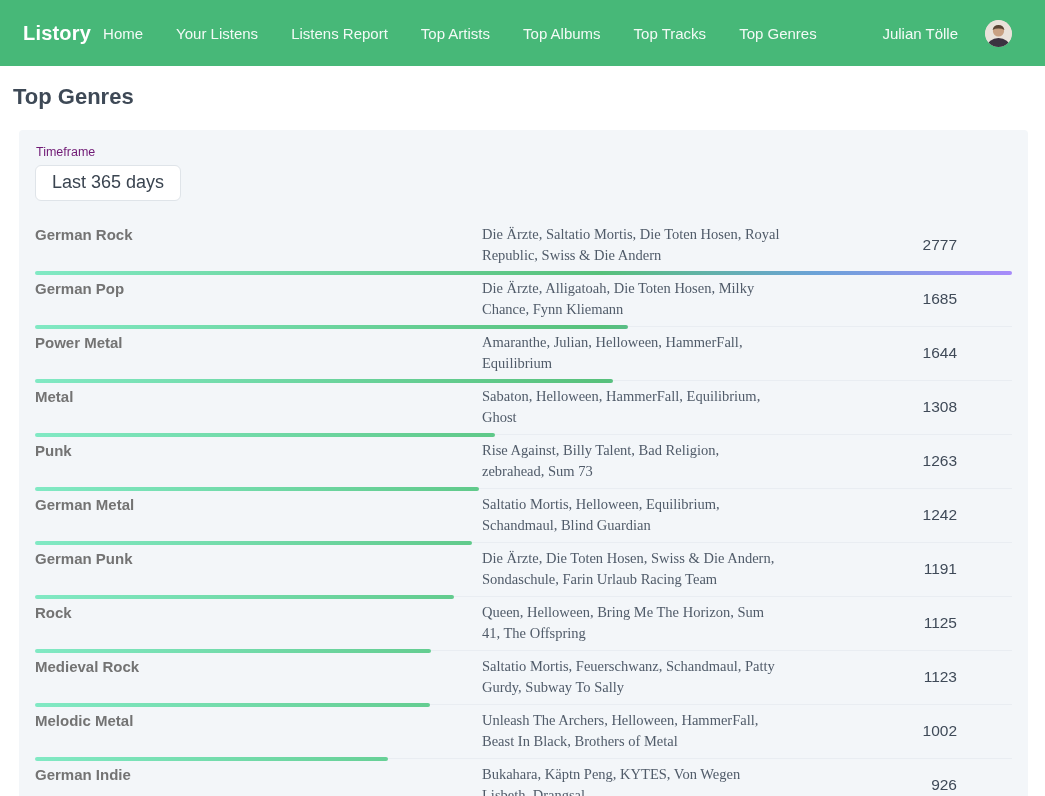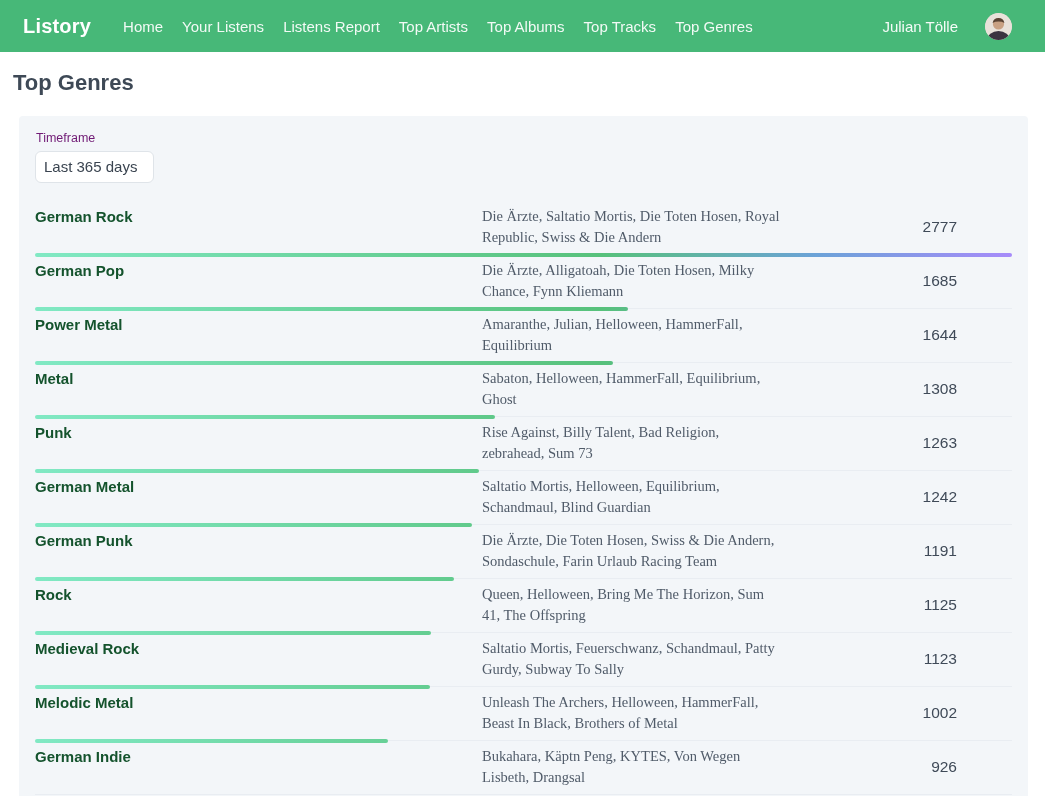--- a/index.html
+++ b/index.html
@@ -1,46 +1,46 @@
 <!DOCTYPE html>
 <html><head>
 <meta charset="utf-8">
 <style>
   * { margin:0; padding:0; box-sizing:border-box; }
   html,body { width:1045px; height:796px; overflow:hidden; background:#ffffff;
               font-family:"Liberation Sans", sans-serif; }
 
   
-  .topnav { height:52px; background:#47b878; display:flex; align-items:center;
+  .topnav { height:66px; background:#47b878; display:flex; align-items:center;
             padding:0 33px 0 23px; }
   .logo { color:#ffffff; font-size:20px; font-weight:700; letter-spacing:.2px; cursor:pointer; }
-  .nav-items { display:flex; align-items:center; margin-left:32px; gap:19px; }
+  .nav-items { display:flex; align-items:center; margin-left:12px; gap:33px; }
   .nav-item { color:rgba(255,255,255,0.93); font-size:15px; cursor:pointer; white-space:nowrap; }
   .nav-right { margin-left:auto; display:flex; align-items:center; gap:27px; }
   .user-name { color:rgba(255,255,255,0.95); font-size:15px; }
   .avatar { width:27px; height:27px; border-radius:50%; overflow:hidden; display:block;
             background:#ded7cf; cursor:pointer; }
 
   
   .main { padding:18px 17px 0 13px; }
   .page-title { color:#3e4956; font-size:22px; font-weight:700; }
 
   .card { margin:20px 0 0 6px; background:#f3f6f9; border-radius:4px;
           padding:13px 16px 0 16px; min-height:700px; }
 
   .tf-label { color:#701a75; font-size:12.5px; margin:2px 0 6px 1px; }
   .tf-button { display:inline-block; background:#ffffff; border:1px solid #dfe4e9;
-               border-radius:6px; padding:6px 16px 7px 8px; font-size:15px; color:#3a4450;
+               border-radius:6px; padding:6px 16px 7px 16px; font-size:18px; color:#3a4450;
                font-family:"Liberation Sans", sans-serif; cursor:pointer; }
 
   
   .genre-table { margin-top:18px; }
   .g-row { position:relative; display:grid; grid-template-columns:447px 300px 1fr;
            padding:5px 0 7px 0; border-bottom:1px solid #e9edf2; }
-  .g-name { color:#14532d; font-size:15px; font-weight:700; line-height:20px; padding-top:1px; }
+  .g-name { color:#737373; font-size:15px; font-weight:700; line-height:20px; padding-top:1px; }
   .g-artists { color:#505b69; font-size:14.5px; line-height:20.5px;font-family:Liberation Serif, serif; }
   .g-count { color:#3f4a58; font-size:15.5px; text-align:right; padding-right:55px;
              align-self:center; }
   .g-bar { position:absolute; left:0; bottom:-2.5px; height:4px; border-radius:2px;
            background-repeat:no-repeat; }
 </style>
 </head>
 <body>
 
 <header class="topnav">

